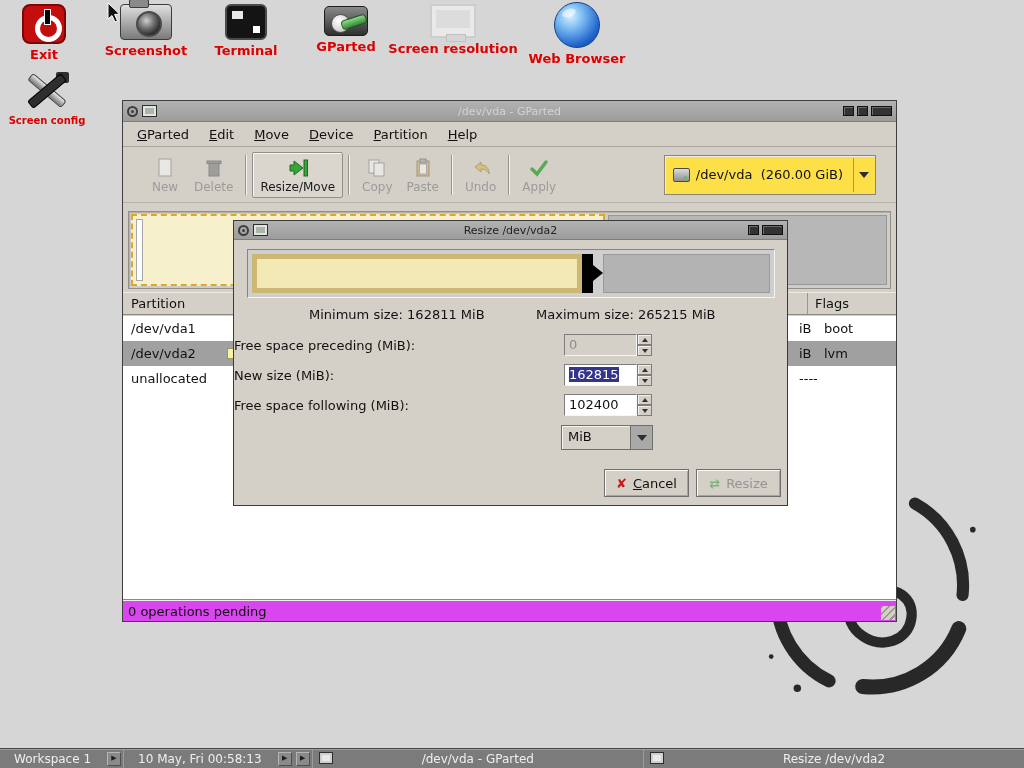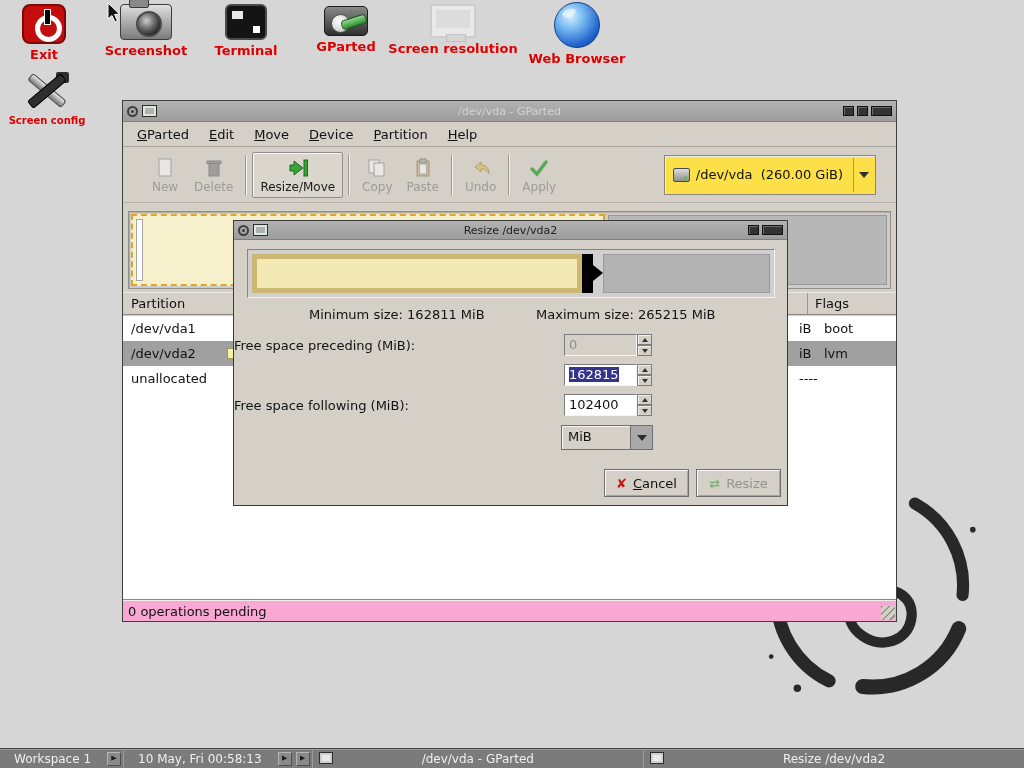--- a/index.html
+++ b/index.html
@@ -107,21 +107,21 @@
   .th-flags { position:absolute; right:2px; top:0; bottom:0; width:87px; border-left:1px solid #9a968e;
      display:flex; align-items:center; padding-left:7px; background:#d4d0c8; }
 
   .tbody { position:absolute; left:0; right:0; top:215px; bottom:21px; background:#fff; }
   .trow { position:relative; height:25px; display:flex; align-items:center; padding-left:8px; font-size:13px; }
   .trow.sel { background:#a0a0a0; }
   .trow .tail { position:absolute; left:676px; white-space:pre; }
   .trow .swatch { position:absolute; left:104px; top:7px; width:9px; height:11px; background:#f7f3a9; border:1px solid #9a9a55; }
 
   .statusbar { position:absolute; left:0; right:0; bottom:0; height:21px; border-top:1px solid #f0eeea;
-     box-shadow:0 -1px 0 #8d897f; display:flex; align-items:center; padding-left:5px; font-size:13px; background:#f9a8d4; }
+     box-shadow:0 -1px 0 #8d897f; display:flex; align-items:center; padding-left:5px; font-size:13px; background:#d946ef; }
   .grip { position:absolute; right:1px; bottom:1px; width:14px; height:14px;
      background:repeating-linear-gradient(135deg,#9a968e 0 2px,#d4d0c8 2px 5px); }
 
   
   .dialog { position:absolute; left:233px; top:220px; width:555px; height:286px; background:#d4d0c8; border:1px solid #3a3a3a; z-index:5; }
   .dialog .titlebar { height:19px; }
   .rz-frame { position:absolute; left:13px; top:28px; width:528px; height:49px; background:#cfcfcf;
      border:1px solid; border-color:#848484 #f4f4f4 #f4f4f4 #848484; }
   .rz-part { position:absolute; left:4px; top:4px; width:330px; height:39px; background:#f3e9b4; border:5px solid #cdb873; }
   .rz-handle { position:absolute; left:334px; top:4px; width:11px; height:39px; background:#000; }
@@ -381,20 +381,21 @@
     <div class="spinner">
       <span class="spinbtn">
           <span class="tri-up-s"></span>
         </span>
       <span class="spinbtn">
           <span class="tri-down-s"></span>
         </span>
     </div>
   </div>
 
+  <span class="fieldlabel" style="top:147px;">New size (MiB):</span>
   <div class="spin" style="top:143px;">
     <div class="val"><span class="hl">162815</span></div>
     <div class="spinner">
       <span class="spinbtn">
           <span class="tri-up-s"></span>
         </span>
       <span class="spinbtn">
           <span class="tri-down-s"></span>
         </span>
     </div>

